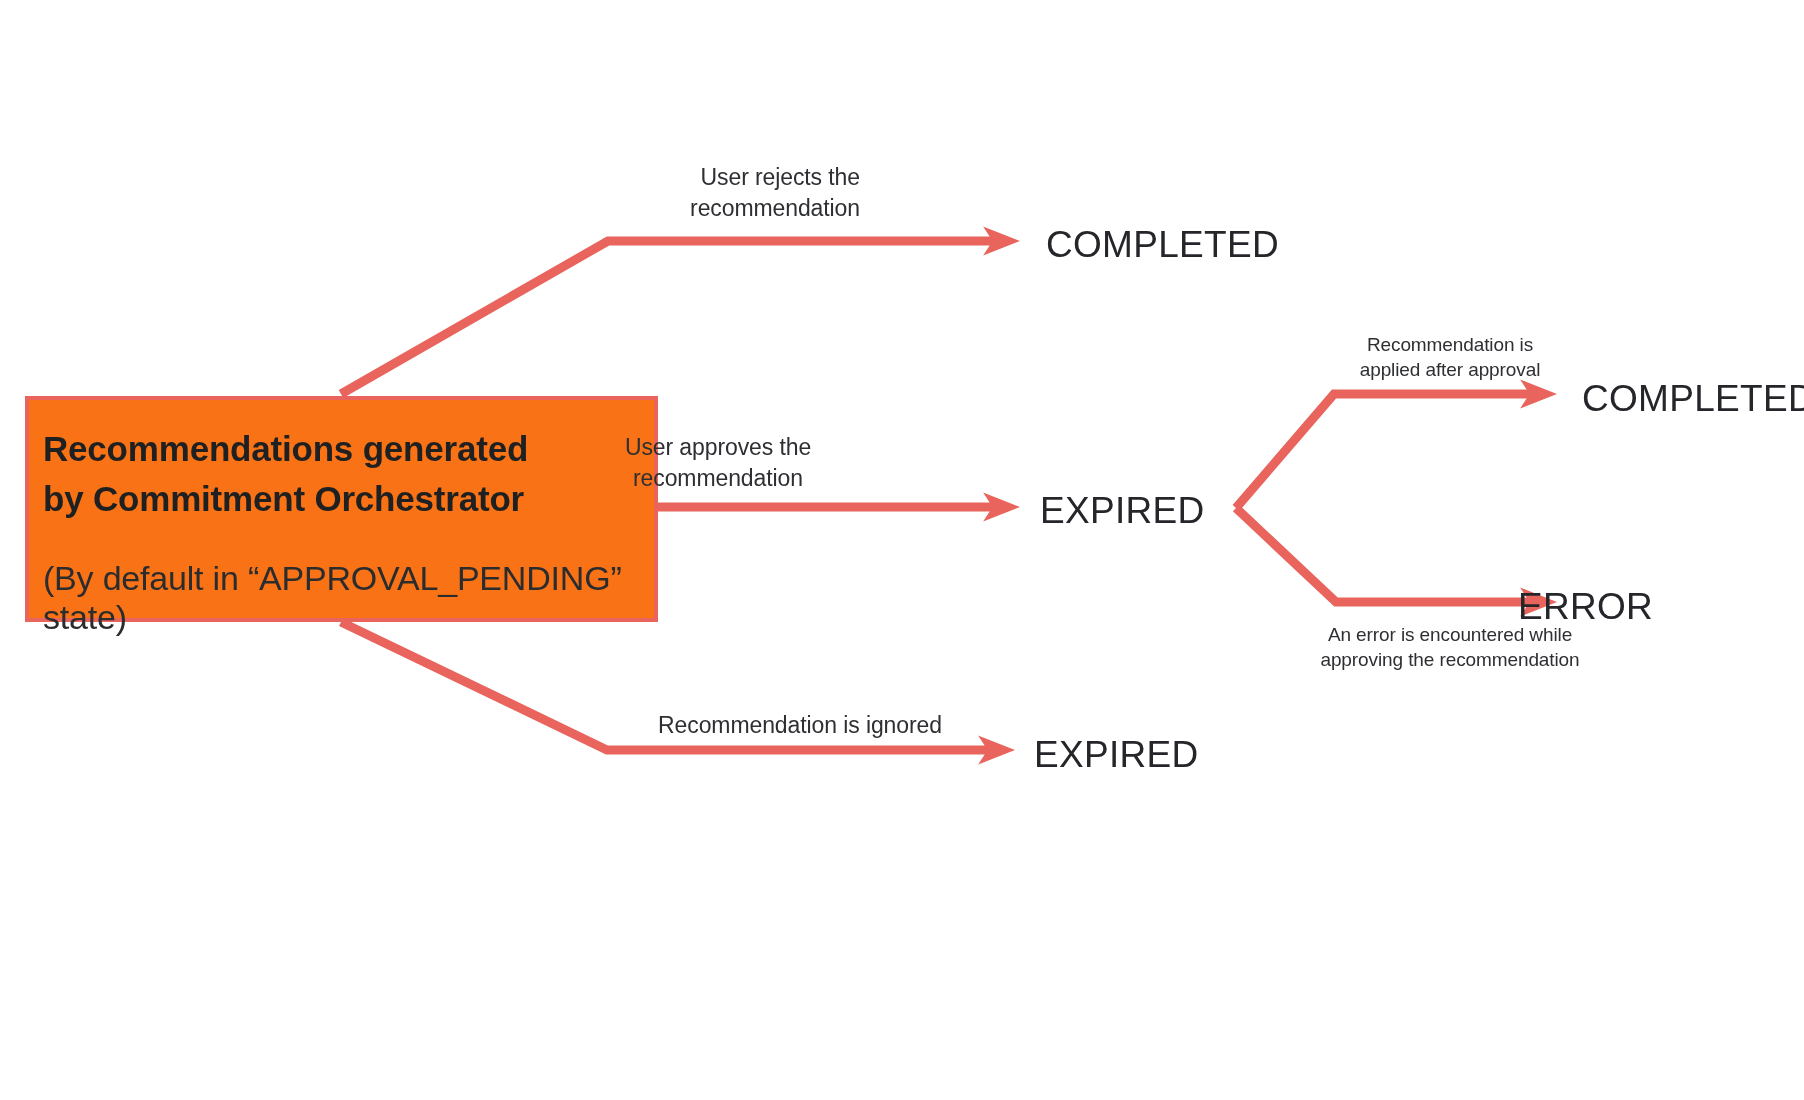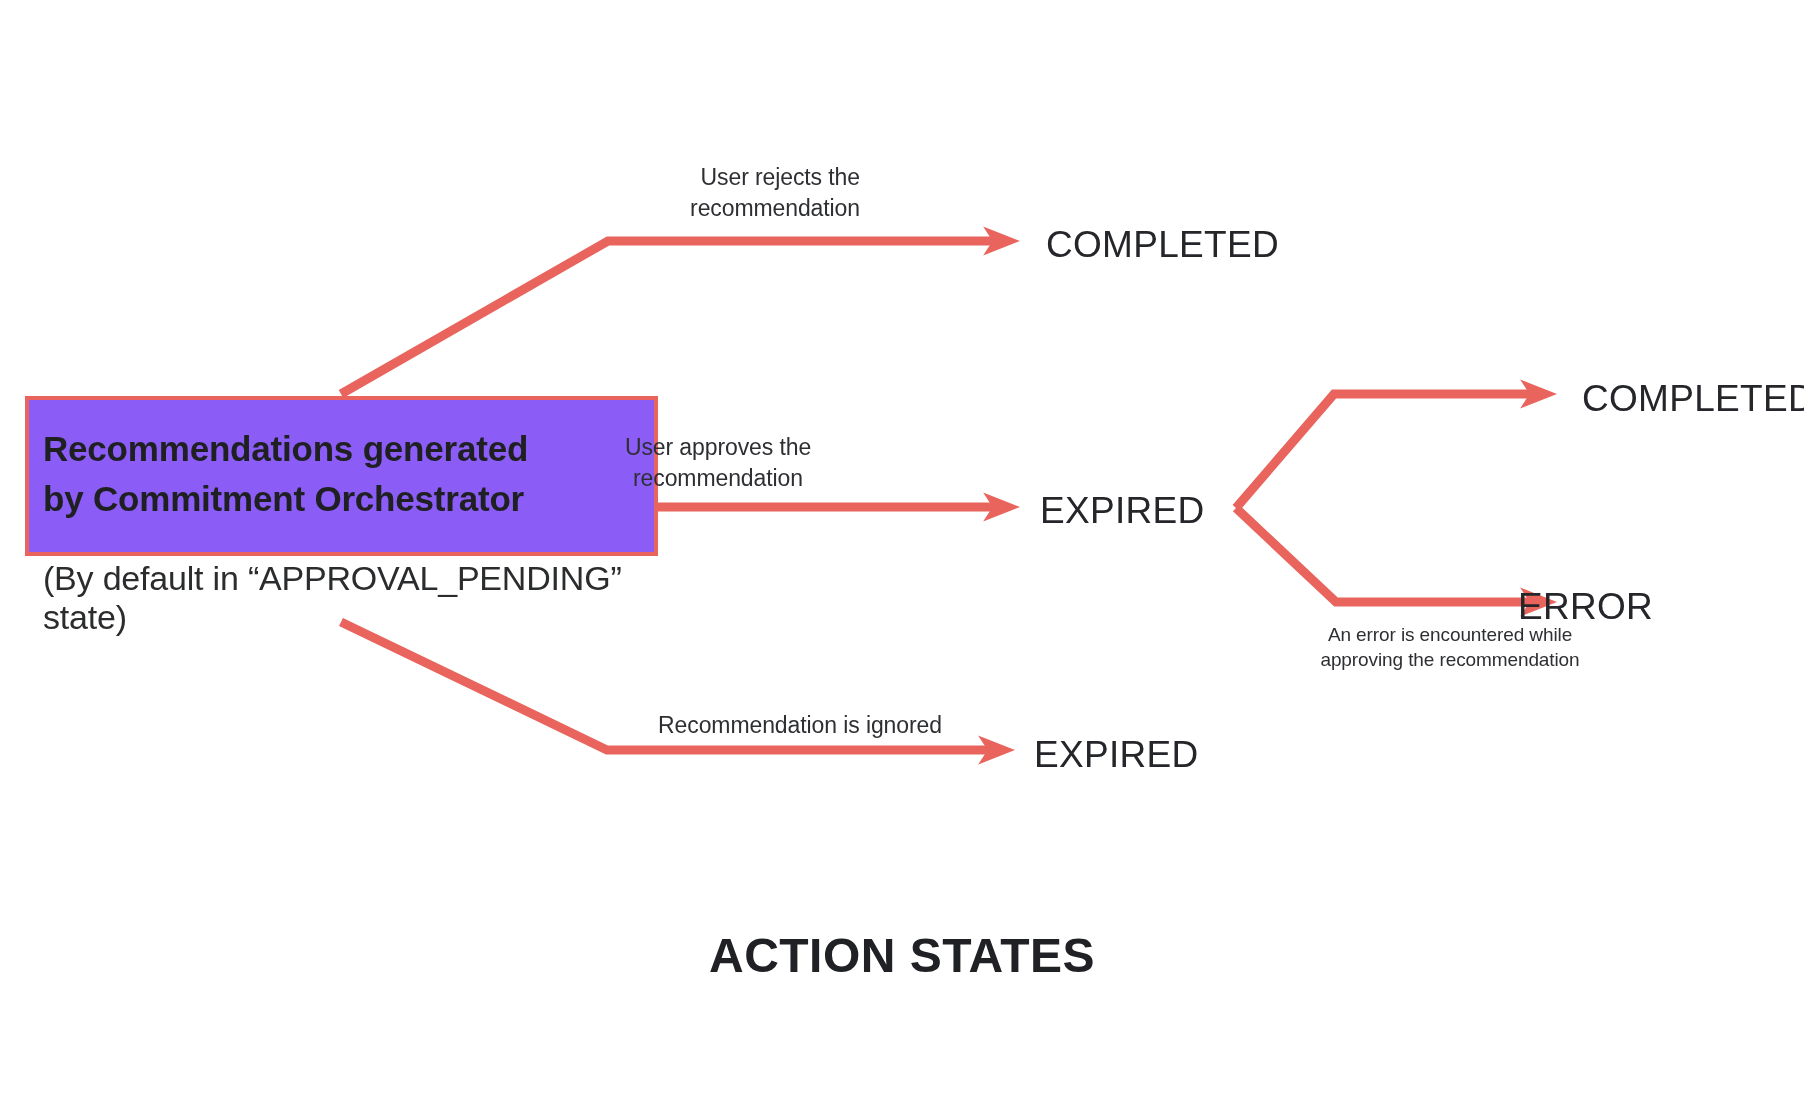--- a/index.html
+++ b/index.html
@@ -27,24 +27,24 @@
     height: 1100px;
     pointer-events: none;
   }
 
   
   .source-box {
     position: absolute;
     left: 25px;
     top: 396px;
     width: 633px;
-    height: 160px;
+    height: 226px;
     box-sizing: border-box;
     border: 4px solid #e8645c;
-    background: #8b5cf6;
+    background: #f97316;
     padding: 24px 14px 0 14px;
   }
   .source-title {
     font-size: 35px;
     font-weight: bold;
     color: #1f2021;
     line-height: 1.42;
     letter-spacing: -0.2px;
     white-space: pre-line;
   }
@@ -123,29 +123,30 @@
   </div>
 
   <div class="edge-caption" style="left:600px; top:162px; width:260px;text-align:right;">User rejects the
 recommendation</div>
 
   <div class="edge-caption" style="left:588px; top:432px; width:260px;">User approves the
 recommendation</div>
 
   <div class="edge-caption" style="left:600px; top:710px; width:400px;">Recommendation is ignored</div>
 
+  <div class="edge-caption small" style="left:1310px; top:332px; width:280px;">Recommendation is
+applied after approval</div>
 
   <div class="edge-caption small" style="left:1270px; top:622px; width:360px;">An error is encountered while
 approving the recommendation</div>
 
   <div class="state-label" style="left:1046px; top:226px;">COMPLETED</div>
 
   <div class="state-label" style="left:1040px; top:492px;">EXPIRED</div>
 
   <div class="state-label" style="left:1034px; top:736px;">EXPIRED</div>
 
   <div class="state-label" style="left:1582px; top:380px;">COMPLETED</div>
 
   <div class="state-label" style="left:1518px; top:588px;">ERROR</div>
 
-  <div class="diagram-title">ACTION STATES</div>
 
 </div>
 
 </body></html>

